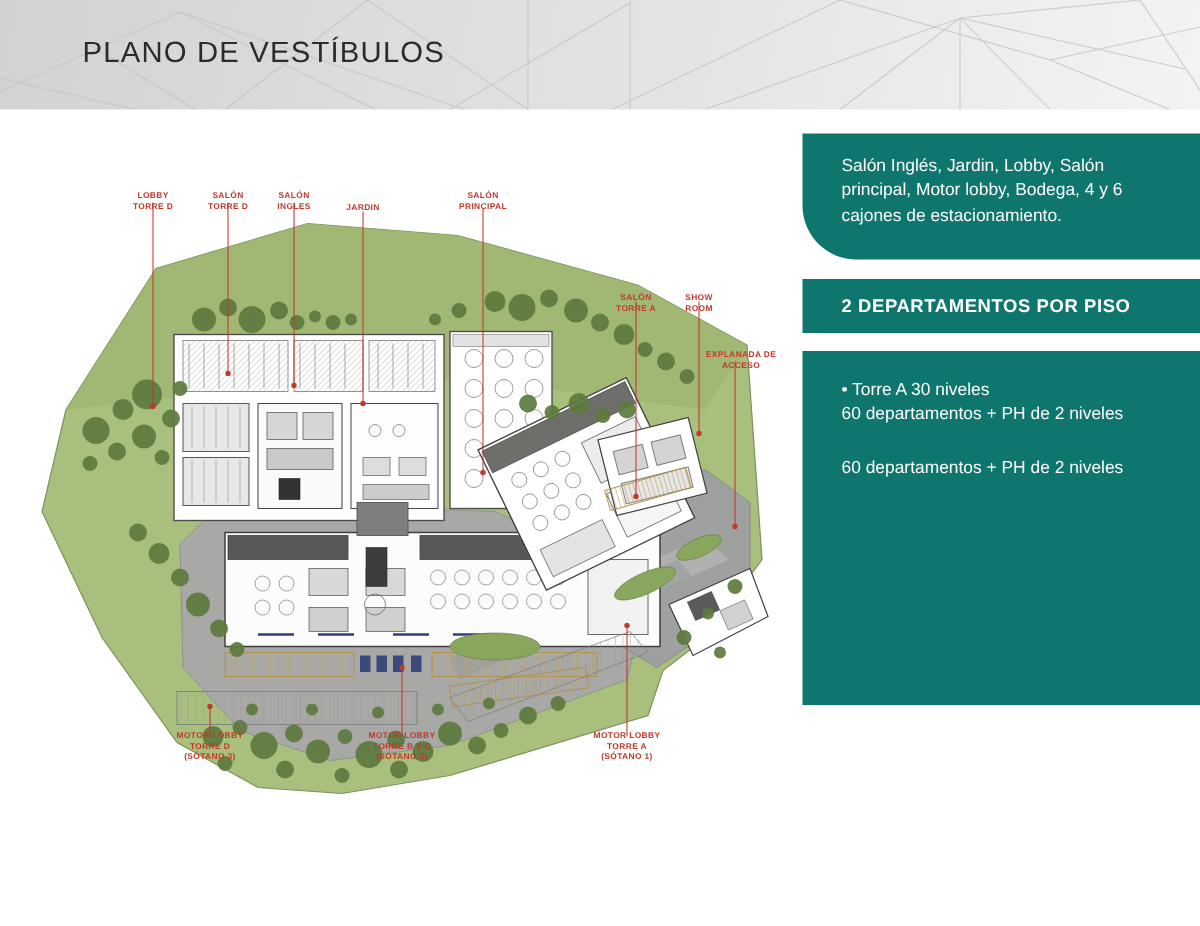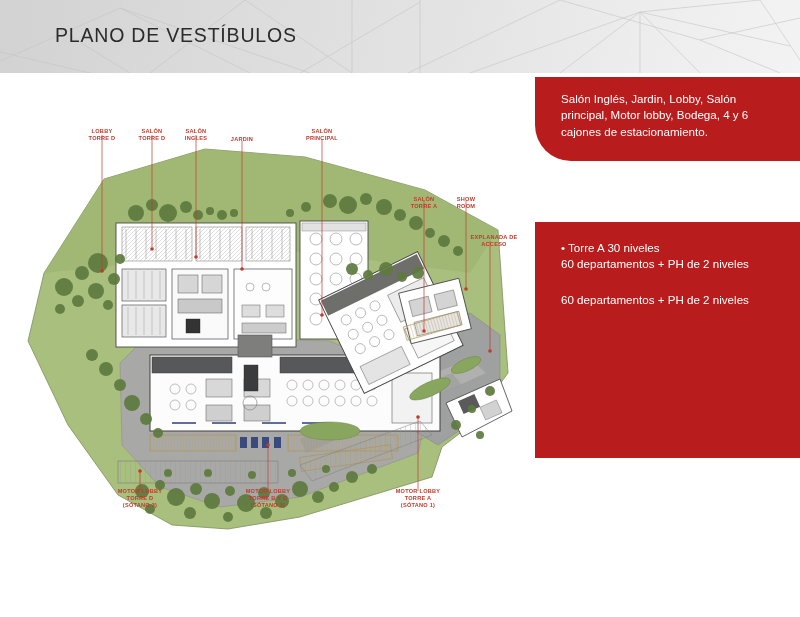--- a/index.html
+++ b/index.html
@@ -18,21 +18,21 @@
     overflow: hidden;
   }
   #header-pattern { position: absolute; left: 0; top: 0; width: 800px; height: 73px; }
   #page-title {
     position: absolute; left: 55px; top: 24px;
     font-size: 19.5px; letter-spacing: 0.8px; color: #2b2b2b; font-weight: 400;
     white-space: nowrap;
   }
 
   
-  .green-panel { position: absolute; background: #b91c1c; color: #ffffff; }
+  .green-panel { position: absolute; background: #0f766e; color: #ffffff; margin-top: 12px; }
   #panel-features {
     left: 535px; top: 77px; width: 265px; height: 84px;
     border-bottom-left-radius: 36px;
     padding: 14px 22px 0 26px;
   }
   #panel-features p {
     font-size: 11.6px; line-height: 16.4px; color: #ffffff; font-weight: 400;
   }
   #panel-heading {
     left: 535px; top: 174px; width: 265px; height: 36px;
@@ -92,20 +92,23 @@
         <path d="M760,0 L800,60"></path>
       </g>
     </svg>
     <div id="page-title">PLANO DE VESTÍBULOS</div>
   </div>
 
   <div class="green-panel" id="panel-features">
     <p>Salón Inglés, Jardin, Lobby, Salón principal, Motor lobby, Bodega, 4 y 6 cajones de estacionamiento.</p>
   </div>
 
+  <div class="green-panel" id="panel-heading">
+    <span>2 DEPARTAMENTOS POR PISO</span>
+  </div>
 
   <div class="green-panel" id="panel-towers">
     <div class="tower-item">
       <div class="l1">• Torre A 30 niveles</div>
       <div class="l2">60 departamentos + PH de 2 niveles</div>
     </div>
     <div class="tower-item">
       <div class="l2">60 departamentos + PH de 2 niveles</div>
     </div>
     <div class="tower-item">

